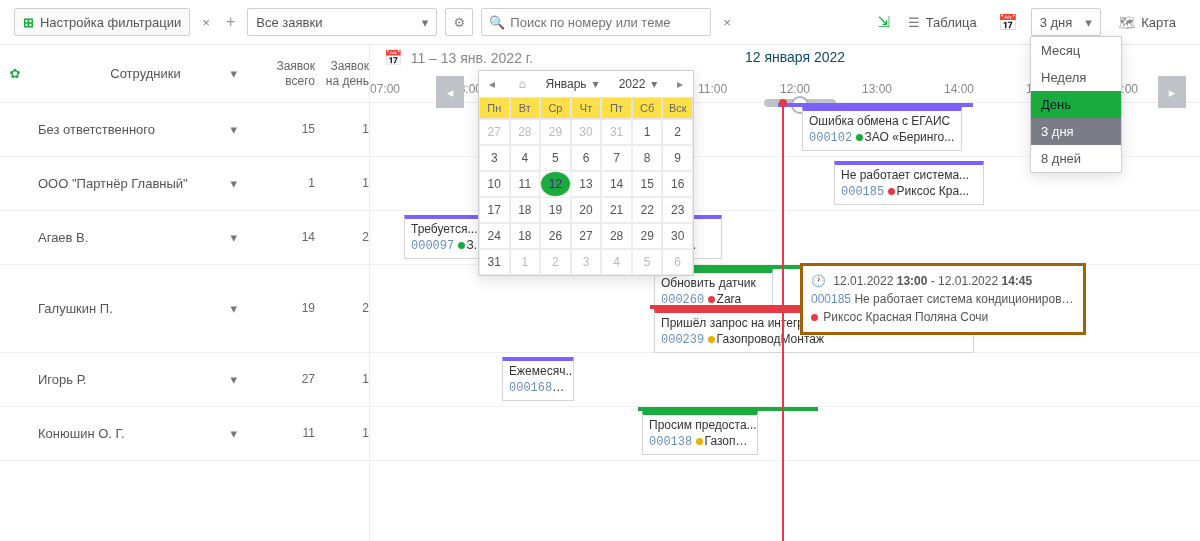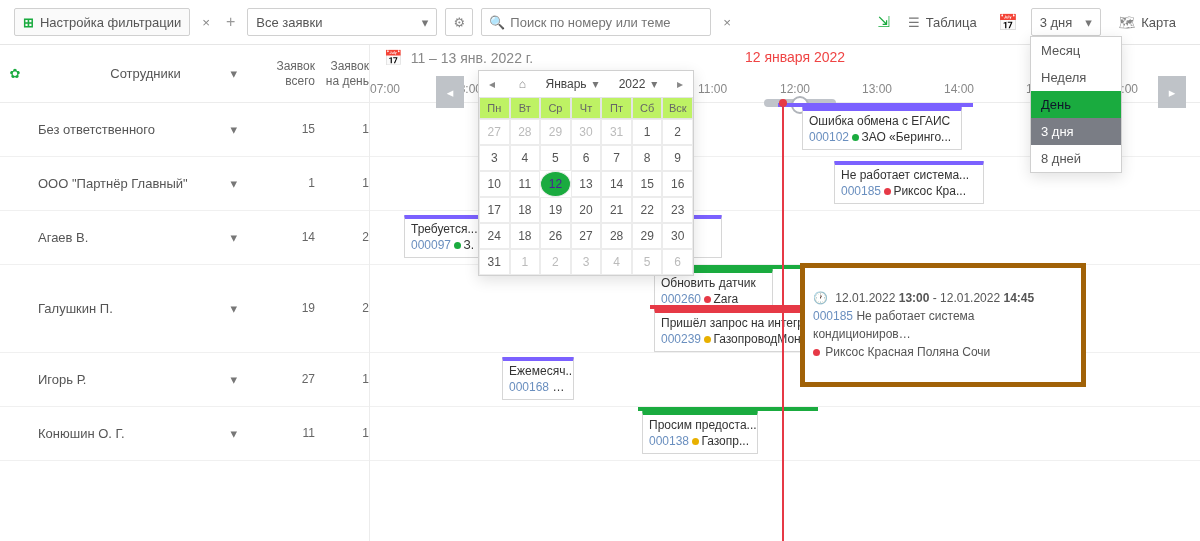--- a/index.html
+++ b/index.html
@@ -104,21 +104,21 @@
     position:absolute;
     bottom:6px;
     left:0; right:0;
     display:flex;
     font-size:12px;
     color:#888;
   }
   .time-head .hours span{ width:82px; text-align:left;}
   .time-head .date-title{
     position:absolute; top:4px; left:375px;
-    font-size:14px; color:#ef4444;
+    font-size:14px; color:#0c4a6e;
     display:flex; align-items:flex-end; gap:6px;
   }
   .time-head .range-label{
     position:absolute; top:4px; left:14px;
     font-size:14px; color:#888;
     display:flex; align-items:center; gap:8px;
   }
   .slider-thumb{
     position:absolute;
     left:394px; bottom:-5px;
@@ -155,33 +155,33 @@
     border-top:4px solid var(--c,#7b61ff);
     font-size:12px;
     padding:3px 6px 4px;
     line-height:1.3;
     color:#333;
     white-space:nowrap;
     overflow:hidden;
     text-overflow:ellipsis;
     border-radius:1px;
   }
-  .task .num { color:#6a8fbf;}
+  .task .num { color:#6a8fbf;font-family:Liberation Mono, monospace;}
   .dot{ display:inline-block; width:7px; height:7px; border-radius:50%; vertical-align:middle; margin-right:2px;}
   .dot.g{background:#1aab3f;}
   .dot.y{background:#e8b000;}
   .dot.r{background:#e63946;}
 
   
   .tooltip {
     position:absolute;
     left:430px; top:52px;
     background:#fff;
-    border:5px solid #a16207;
-    padding:21px 8px;
+    border:3px solid #a16207;
+    padding:6px 8px;
     font-size:12px;
     color:#555;
     line-height:1.5;
     z-index:10;
     width:286px;
   }
   .tooltip .clock{ color:#999; margin-right:4px;}
 
   
   .cal-popup{
@@ -195,21 +195,21 @@
     font-size:12px;
   }
   .cal-head{
     display:flex; align-items:center; justify-content:space-between;
     padding:6px 6px;
   }
   .cal-head .mid{ display:flex; gap:20px; font-weight:normal; color:#444;}
   .cal-head .nav{ color:#888; cursor:pointer; padding:0 4px;}
   .cal-grid{ display:grid; grid-template-columns:repeat(7,1fr);}
   .cal-grid .wd{
-    background:#bef264; border:1px solid #e4e4e4;
+    background:#fde047; border:1px solid #e4e4e4;
     text-align:center; padding:4px 0; color:#666;
     font-size:11px;
   }
   .cal-grid .d{
     border:1px solid #ececec; text-align:center;
     padding:5px 0; color:#555; cursor:pointer;
   }
   .cal-grid .d.out{ color:#bbb;}
   .cal-grid .d.sel{ background:#1aab3f; color:#4c1d95; border-radius:50%;}
 

